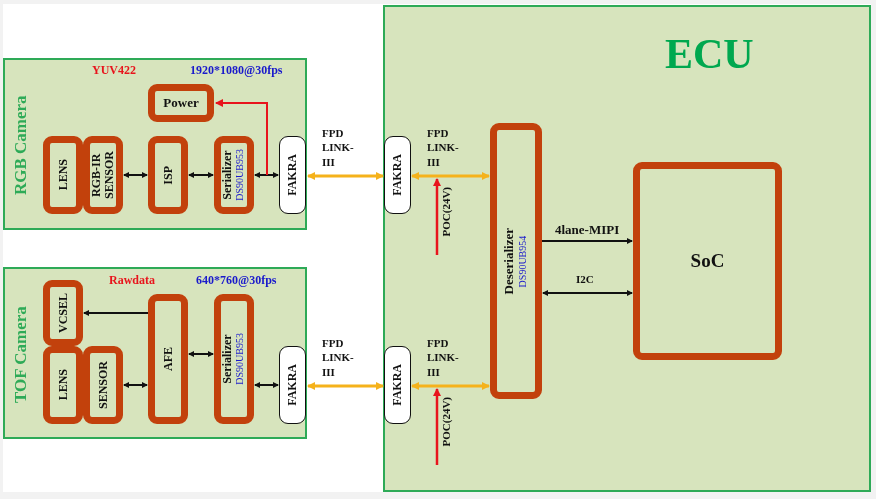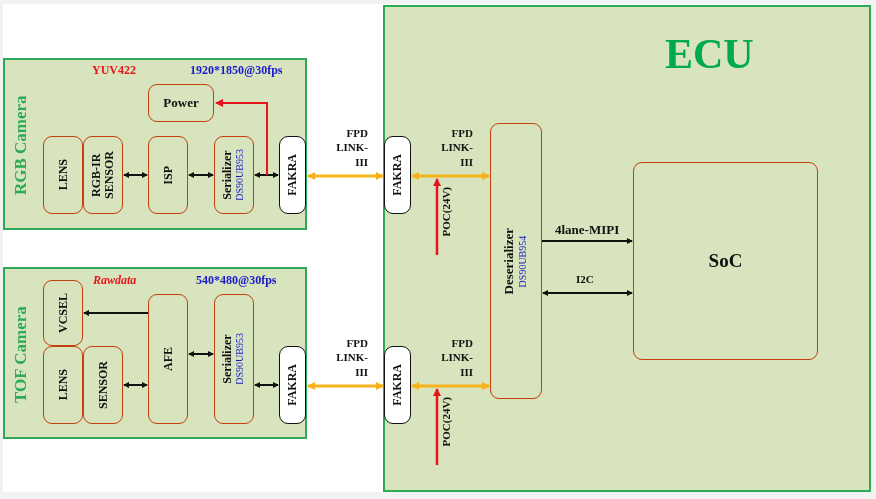--- a/index.html
+++ b/index.html
@@ -1,40 +1,40 @@
 <!DOCTYPE html>
 <html><head>
 <meta charset="utf-8">
 <style>
   html, body { margin:0; padding:0; }
   body { width:876px; height:499px; background:#f2f2f2; position:relative; overflow:hidden;
          font-family:"Liberation Serif","DejaVu Serif",serif; }
   .canvas { position:absolute; left:3px; top:4px; width:868px; height:488px; background:#ffffff; }
   .panel { position:absolute; background:#d7e4bd; border:2px solid #2eaa57; box-sizing:border-box; }
-  .blk { position:absolute; border:1px solid #c2410c; border-radius:9px; background:#d7e4bd; box-sizing:border-box;
+  .blk { position:absolute; border:7px solid #c2410c; border-radius:9px; background:#d7e4bd; box-sizing:border-box;
          display:flex; align-items:center; justify-content:center; }
   .blk.white { background:#ffffff; border:1.5px solid #111; }
   .vt { writing-mode:vertical-rl; transform:rotate(180deg); font-weight:bold; color:#111; white-space:nowrap; text-align:center; line-height:1.05; }
   .ht { font-weight:bold; color:#111; white-space:nowrap;text-align:right; }
   .sub { color:#1a1acc; font-weight:normal; font-size:10px; }
-  .lbl { position:absolute; font-weight:bold; font-size:11px; color:#111; text-align:right; line-height:1.3; }
+  .lbl { position:absolute; font-weight:bold; font-size:11px; color:#111; text-align:left; line-height:1.3; }
   svg.wires { position:absolute; left:0; top:0; width:876px; height:499px; pointer-events:none; }
 </style>
 </head>
 <body>
 
 <div class="canvas"></div>
 
 <div class="panel" style="left:383px;top:5px;width:488px;height:487px;"></div>
 <div style="position:absolute;left:665px;top:30px;font-size:42px;font-weight:bold;color:#00a84f;text-align:center;">ECU</div>
 
 <div class="panel" style="left:3px;top:58px;width:304px;height:172px;"></div>
 <div class="vt" style="position:absolute;left:12px;top:90px;height:110px;font-size:17px;color:#2eaa57;">RGB Camera</div>
 <div class="ht" style="position:absolute;left:92px;top:63px;font-size:12px;color:#e8141c;">YUV422</div>
-<div class="ht" style="position:absolute;left:190px;top:63px;font-size:12px;color:#1a1acc;">1920*1850@30fps</div>
+<div class="ht" style="position:absolute;left:190px;top:63px;font-size:12px;color:#1a1acc;">1920*1080@30fps</div>
 
 <div class="blk" style="left:148px;top:84px;width:66px;height:38px;">
   <span class="ht" style="font-size:13px;">Power</span>
 </div>
 <div class="blk" style="left:43px;top:136px;width:40px;height:78px;">
   <span class="vt" style="font-size:12px;">LENS</span>
 </div>
 <div class="blk" style="left:83px;top:136px;width:40px;height:78px;">
   <span class="vt" style="font-size:12px;">
     <span>RGB-IR</span><br>
@@ -49,22 +49,22 @@
     <span>Serializer</span><br>
     <span class="sub">DS90UB953</span>
   </span>
 </div>
 <div class="blk white" style="left:279px;top:136px;width:27px;height:78px;">
   <span class="vt" style="font-size:12px;">FAKRA</span>
 </div>
 
 <div class="panel" style="left:3px;top:267px;width:304px;height:172px;"></div>
 <div class="vt" style="position:absolute;left:12px;top:300px;height:110px;font-size:17px;color:#2eaa57;">TOF Camera</div>
-<div class="ht" style="position:absolute;left:93px;top:273px;font-size:12px;color:#e8141c;font-style:italic;">Rawdata</div>
-<div class="ht" style="position:absolute;left:196px;top:273px;font-size:12px;color:#1a1acc;">540*480@30fps</div>
+<div class="ht" style="position:absolute;left:109px;top:273px;font-size:12px;color:#e8141c;">Rawdata</div>
+<div class="ht" style="position:absolute;left:196px;top:273px;font-size:12px;color:#1a1acc;">640*760@30fps</div>
 
 <div class="blk" style="left:43px;top:280px;width:40px;height:66px;">
   <span class="vt" style="font-size:12px;">VCSEL</span>
 </div>
 <div class="blk" style="left:43px;top:346px;width:40px;height:78px;">
   <span class="vt" style="font-size:12px;">LENS</span>
 </div>
 <div class="blk" style="left:83px;top:346px;width:40px;height:78px;">
   <span class="vt" style="font-size:12px;">SENSOR</span>
 </div>
@@ -116,21 +116,21 @@
 <div class="blk" style="left:490px;top:123px;width:52px;height:276px;">
   <span class="vt" style="font-size:13px;">
     <span>Deserializer</span><br>
     <span class="sub">DS90UB954</span>
   </span>
 </div>
 
 <div class="ht" style="position:absolute;left:555px;top:222px;font-size:13px;">4lane-MIPI</div>
 <div class="ht" style="position:absolute;left:576px;top:273px;font-size:11px;">I2C</div>
 
-<div class="blk" style="left:633px;top:162px;width:185px;height:198px;">
+<div class="blk" style="left:633px;top:162px;width:149px;height:198px;">
   <span class="ht" style="font-size:19px;">SoC</span>
 </div>
 
 <svg class="wires" viewBox="0 0 876 499">
   <defs>
     <marker id="ab" markerWidth="6" markerHeight="6" refX="5" refY="3" orient="auto-start-reverse" markerUnits="userSpaceOnUse">
       <path d="M0,0 L6,3 L0,6 z" fill="#111"></path>
     </marker>
     <marker id="ay" markerWidth="8" markerHeight="8" refX="7" refY="4" orient="auto-start-reverse" markerUnits="userSpaceOnUse">
       <path d="M0,0 L8,4 L0,8 z" fill="#f5b21b"></path>

